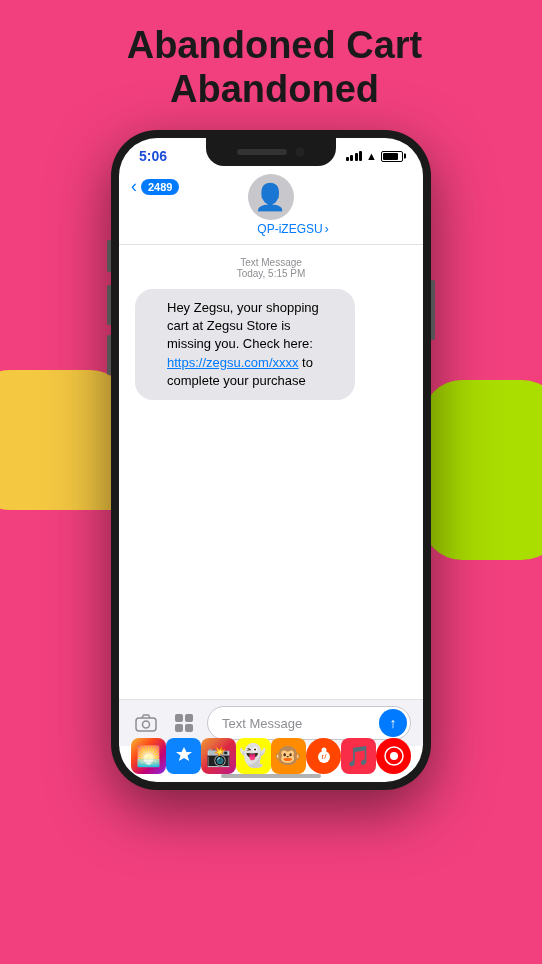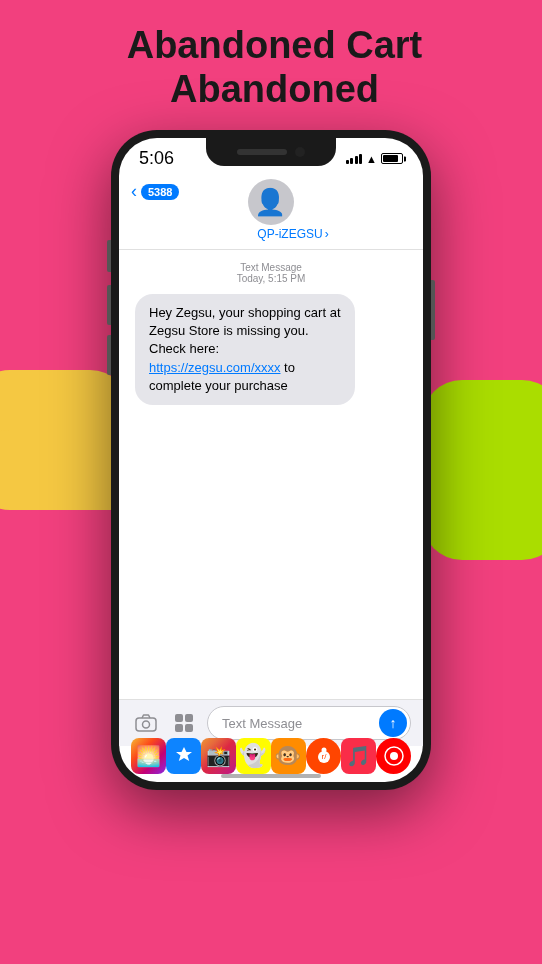--- a/index.html
+++ b/index.html
@@ -157,23 +157,23 @@
     
     .status-bar {
       display: flex;
       justify-content: space-between;
       align-items: center;
       padding: 10px 20px 4px;
       position: relative;
       z-index: 5;
     }
     .status-time {
-      font-size: 18px;
-      font-weight: 400;
-      color: #000000;
+      font-size: 14px;
+      font-weight: 700;
+      color: #1d4ed8;
     }
     .status-icons {
       display: flex;
       align-items: center;
       gap: 4px;
     }
     .signal-bars {
       display: flex;
       align-items: flex-end;
       gap: 1.5px;
@@ -281,21 +281,21 @@
     .message-timestamp {
       text-align: center;
       font-size: 10px;
       color: #8E8E93;
       margin-bottom: 10px;
     }
 
     .message-bubble {
       background: #E5E5EA;
       border-radius: 18px;
-      padding: 10px 14px;
+      padding: 10px 32px;
       max-width: 220px;
       font-size: 13px;
       color: #000;
       line-height: 1.4;
     }
 
     .message-link {
       color: #007AFF;
       text-decoration: underline;
     }
@@ -444,21 +444,21 @@
           <span class="wifi-icon">▲</span>
           <div class="battery">
             <div class="battery-fill"></div>
           </div>
         </div>
       </div>
 
       <div class="messages-header">
         <div class="back-button">
           <span class="back-chevron">‹</span>
-          <span class="back-badge">5388</span>
+          <span class="back-badge">2489</span>
         </div>
         <div class="contact-avatar">
           <span class="avatar-icon">👤</span>
         </div>
         <div class="contact-name">
           <span>QP-iZEGSU</span>
           <span>›</span>
         </div>
       </div>
 

